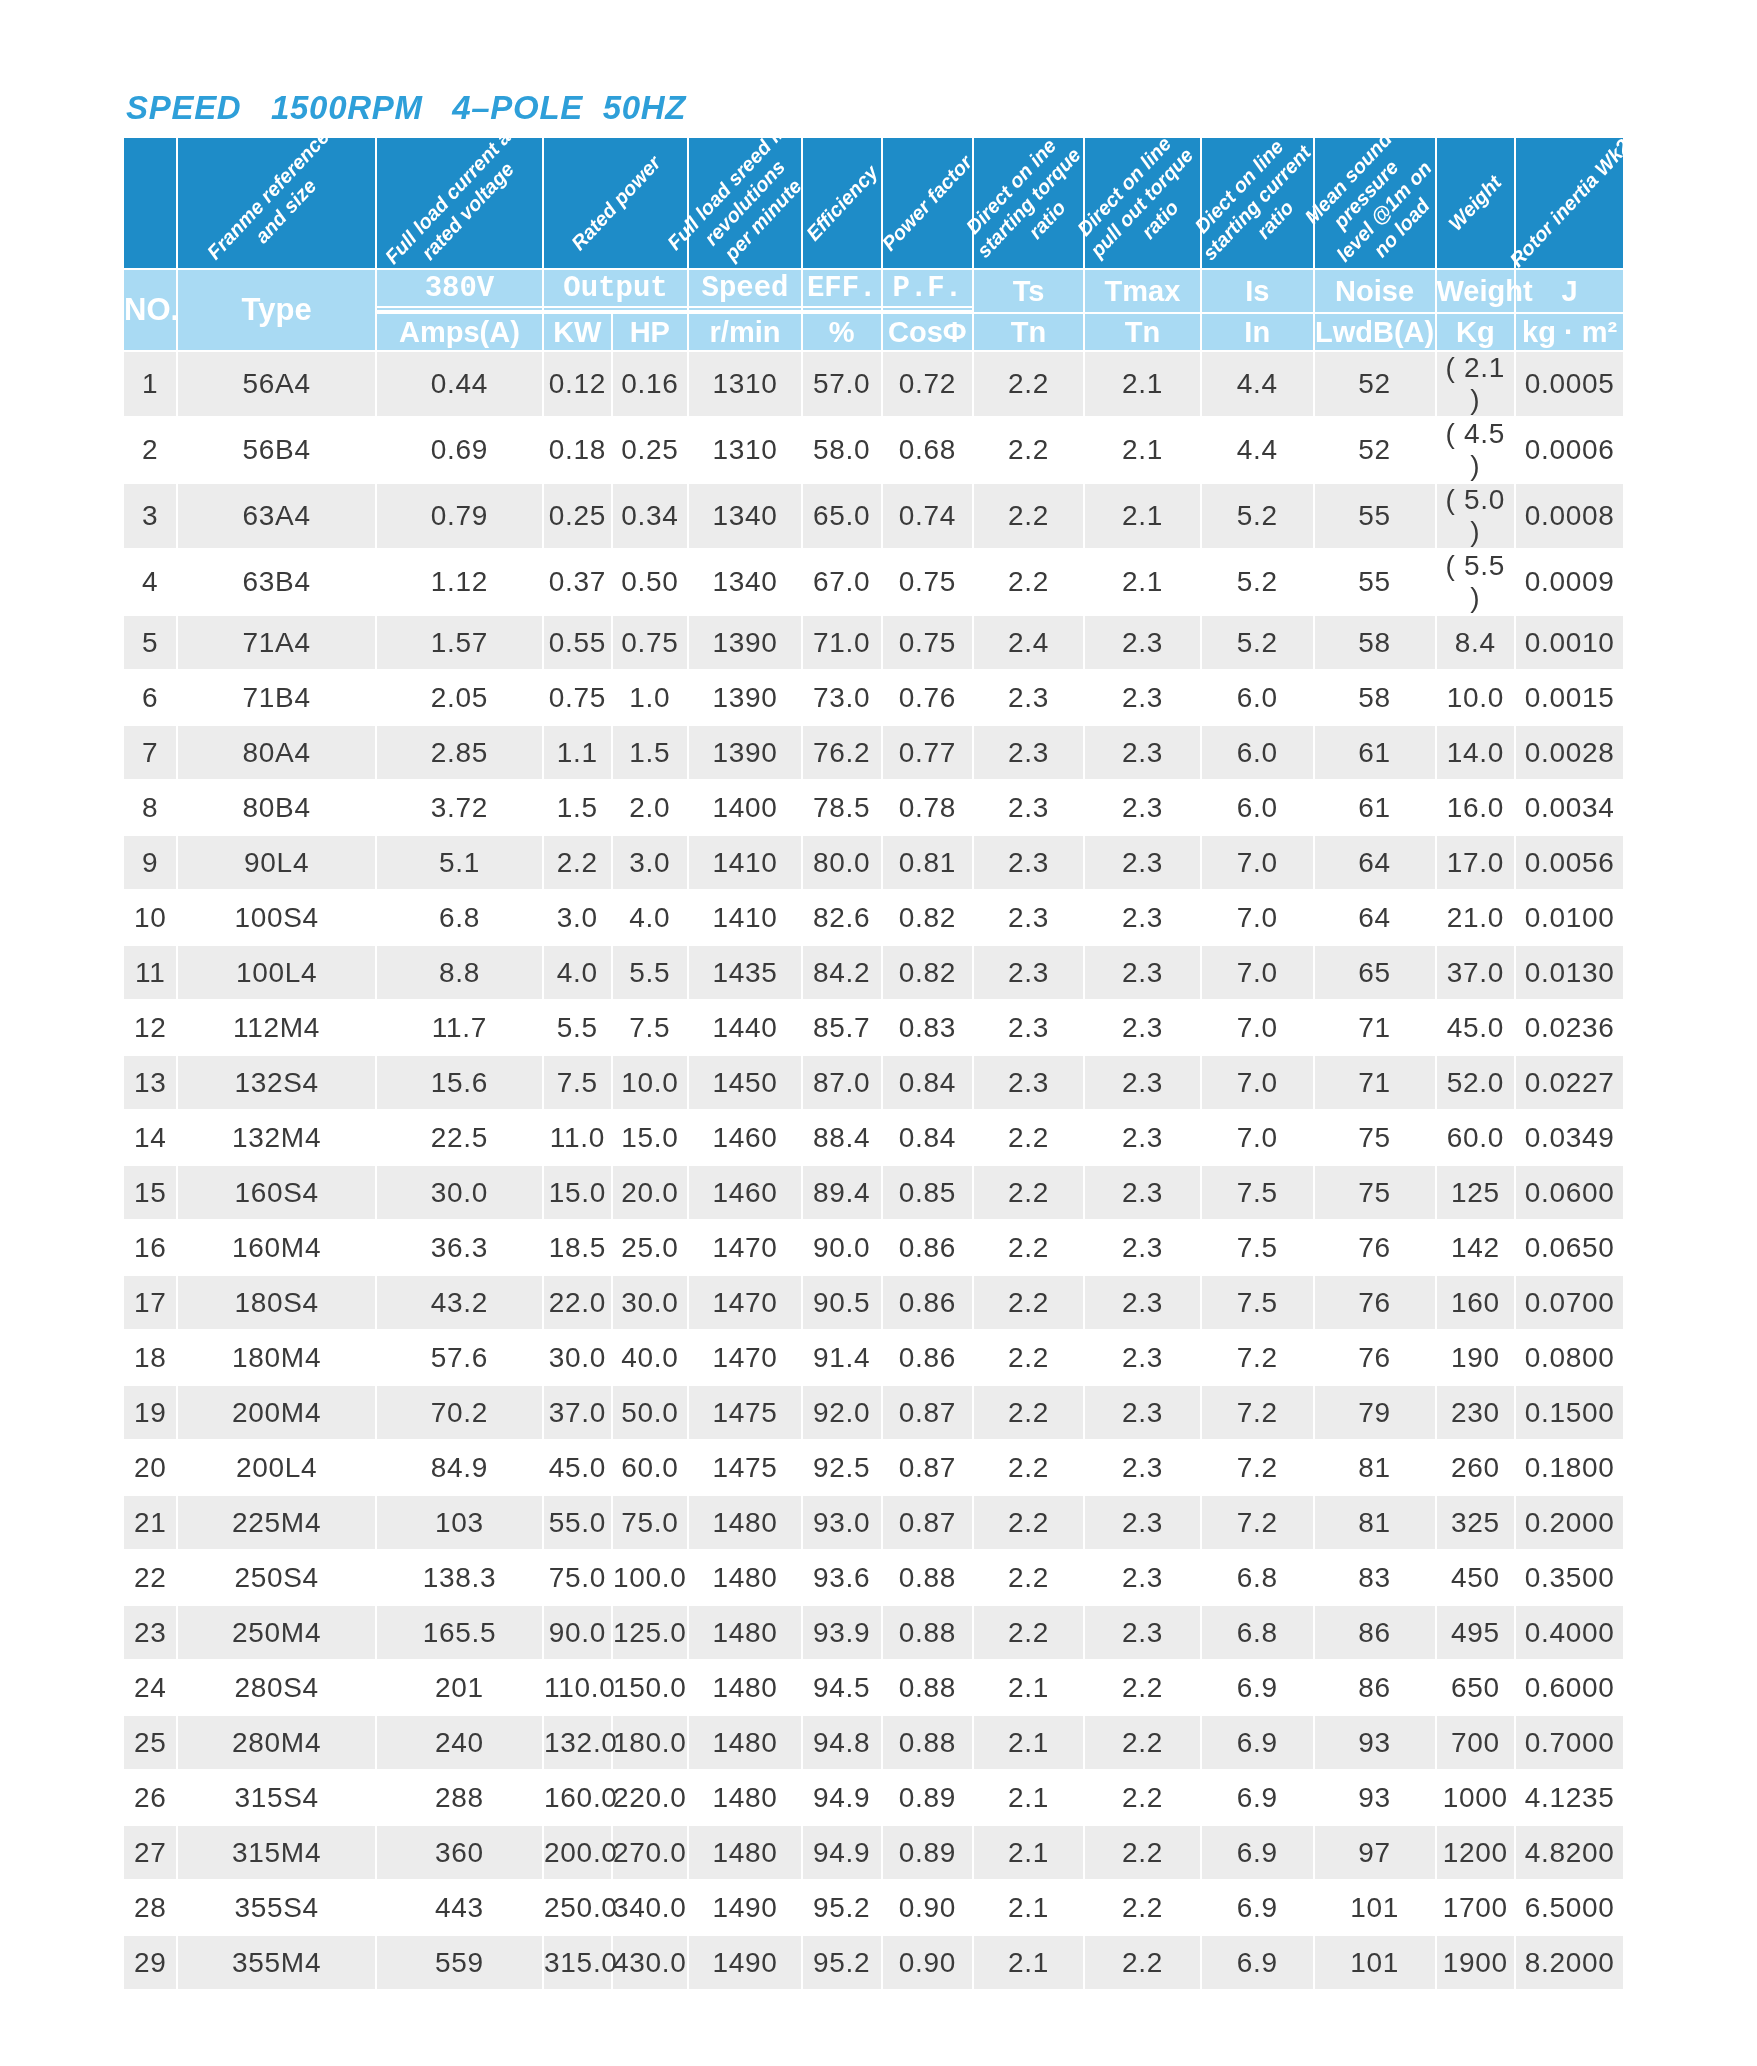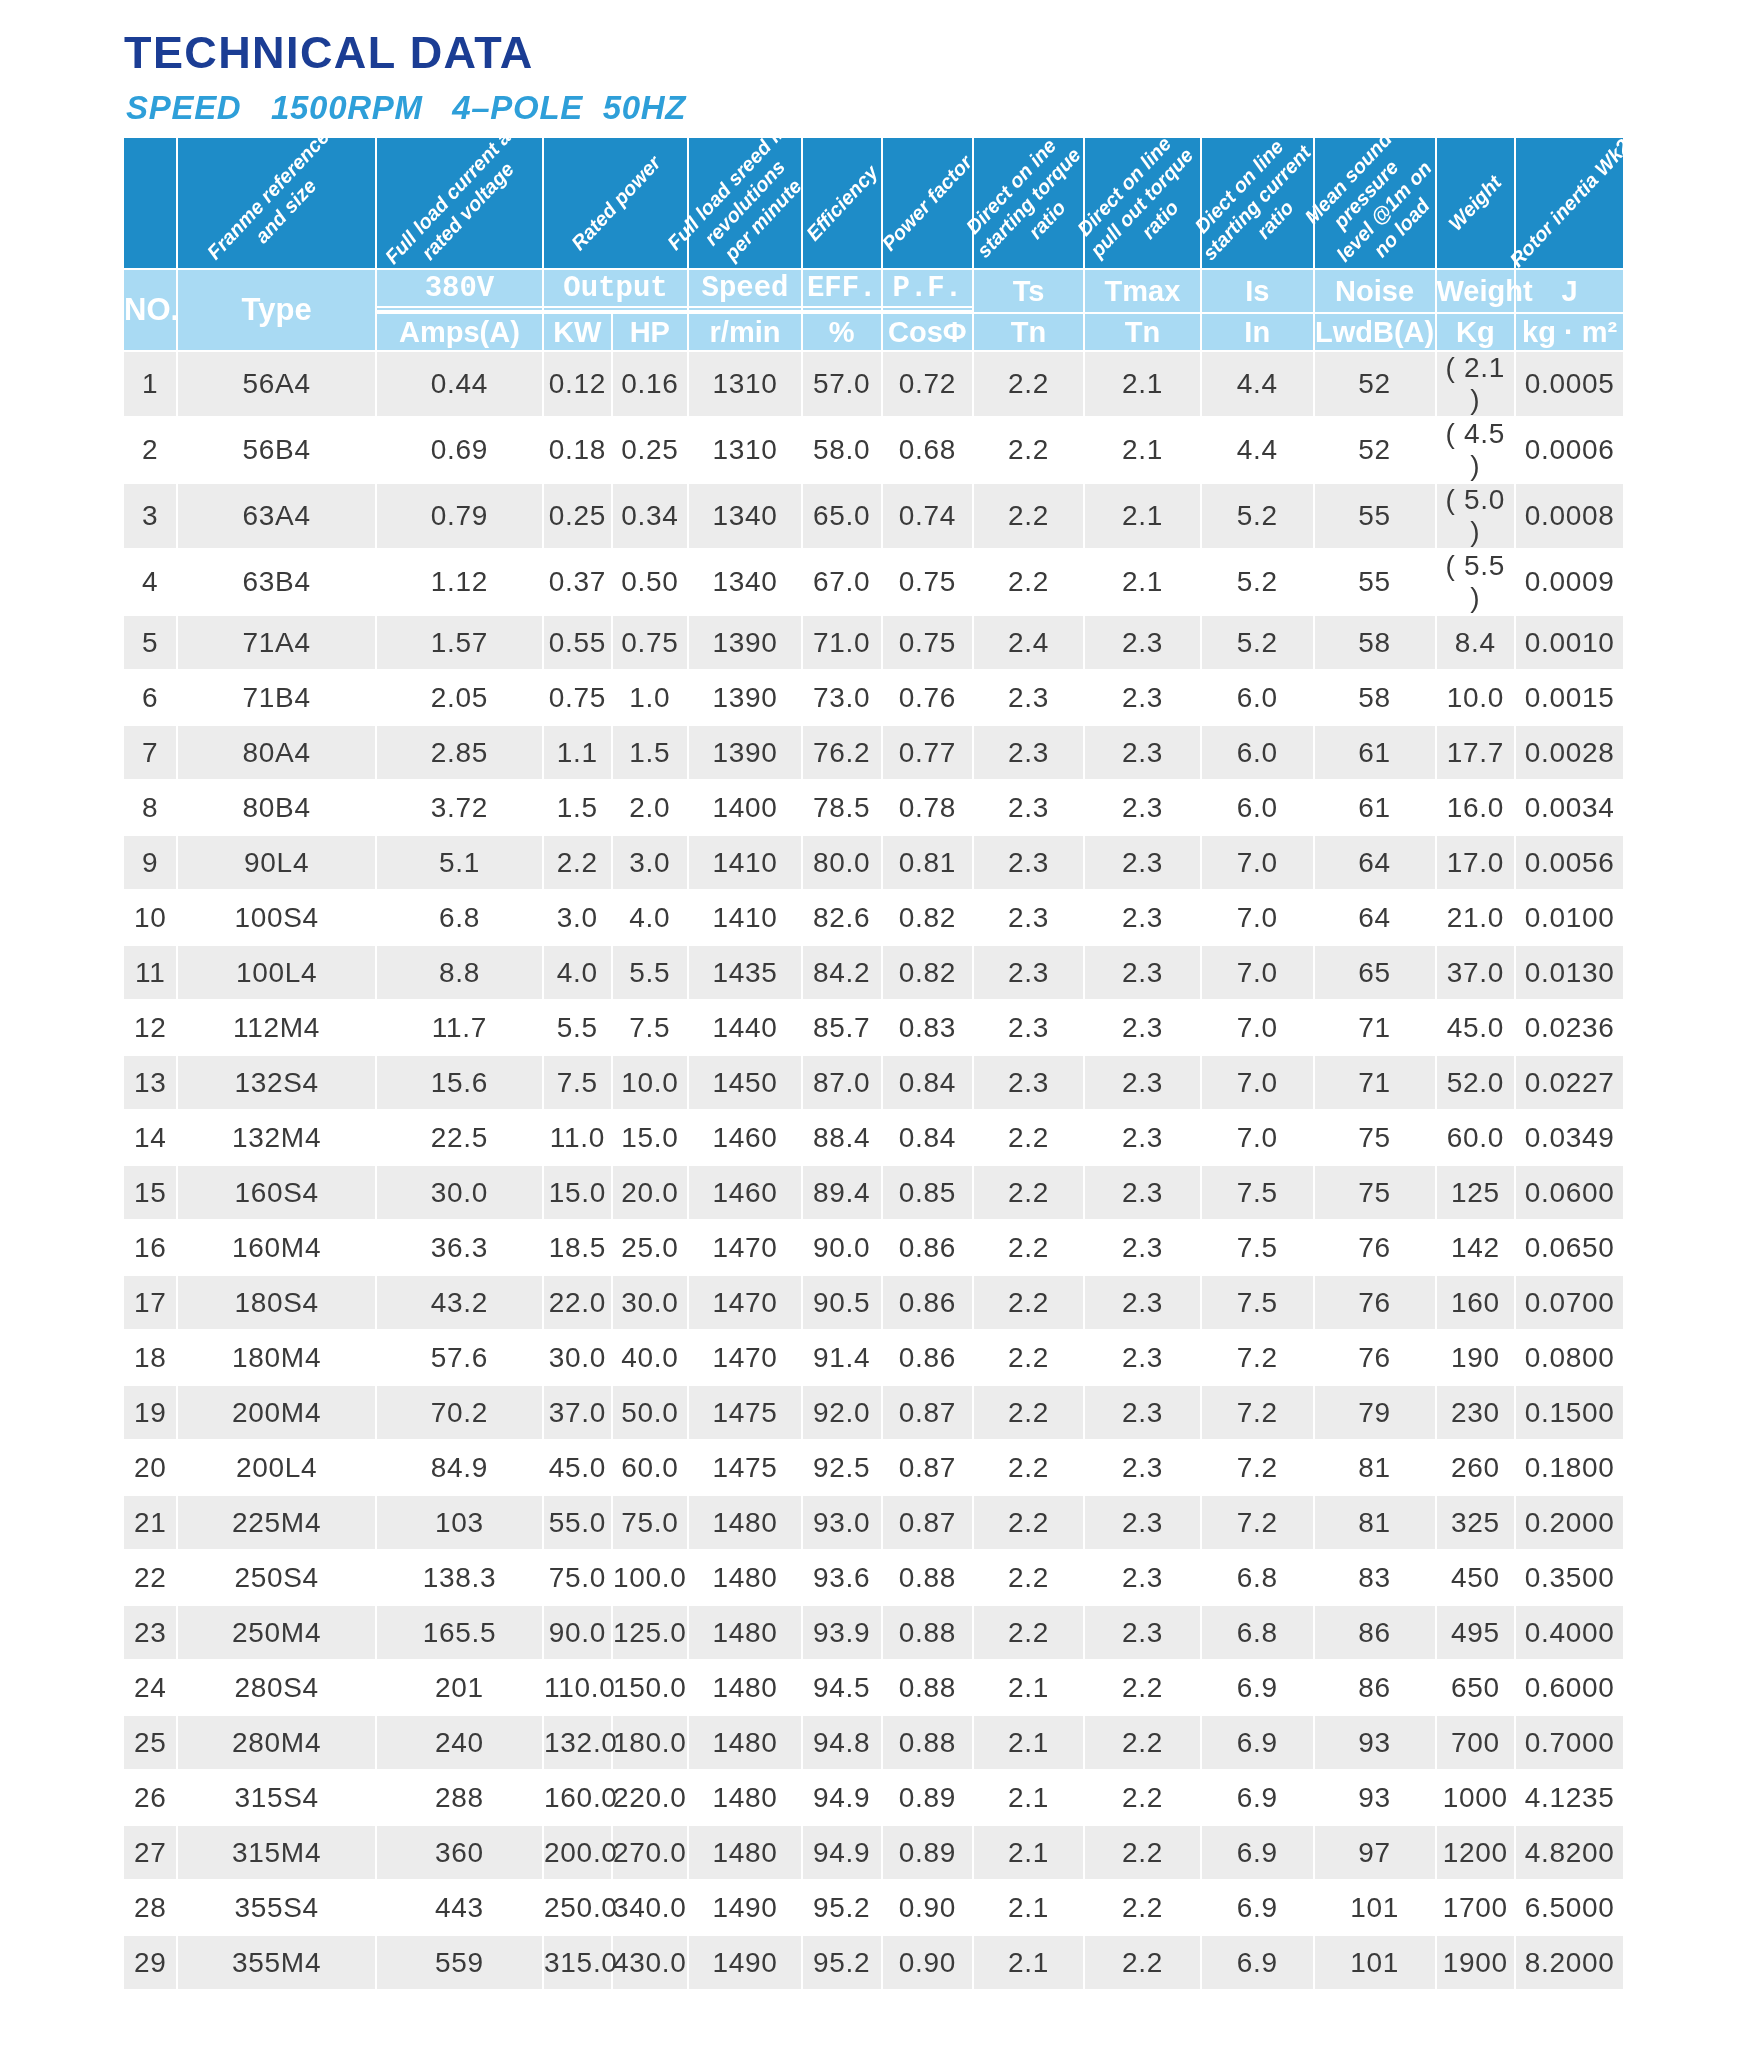--- a/index.html
+++ b/index.html
@@ -42,21 +42,20 @@
   tbody td {
     background:#ffffff; height:53px; font-size:28px; color:#3a3a3a;
     letter-spacing:0.7px;
   }
   tbody tr:nth-child(odd) td { background:#ececec; }
 </style>
 </head>
 <body>
 
 <div class="page">
-  <h1 class="title">TECHNICAL DATA</h1>
   <h2 class="subtitle">SPEED   1500RPM   4–POLE  50HZ</h2>
 
   <table class="tech">
     <colgroup>
       <col style="width:52px">
         <col style="width:195px">
         <col style="width:164px">
       <col style="width:66px">
         <col style="width:74px">
         <col style="width:111px">
@@ -257,21 +256,21 @@
           <td>2.85</td>
           <td>1.1</td>
           <td>1.5</td>
           <td>1390</td>
           <td>76.2</td>
           <td>0.77</td>
           <td>2.3</td>
           <td>2.3</td>
           <td>6.0</td>
           <td>61</td>
-          <td>17.7</td>
+          <td>14.0</td>
           <td>0.0028</td>
         </tr>
         <tr>
           <td>8</td>
           <td>80B4</td>
           <td>3.72</td>
           <td>1.5</td>
           <td>2.0</td>
           <td>1400</td>
           <td>78.5</td>

